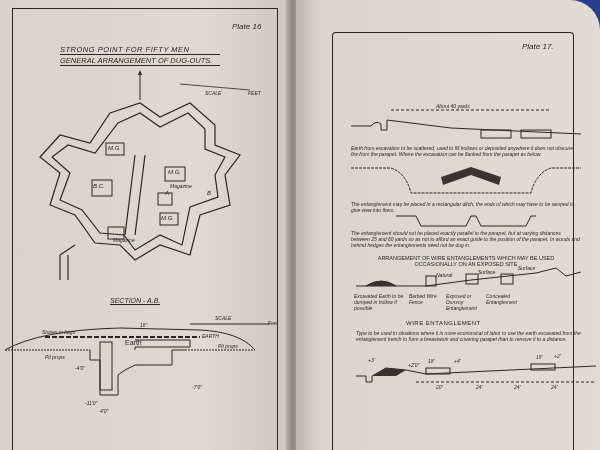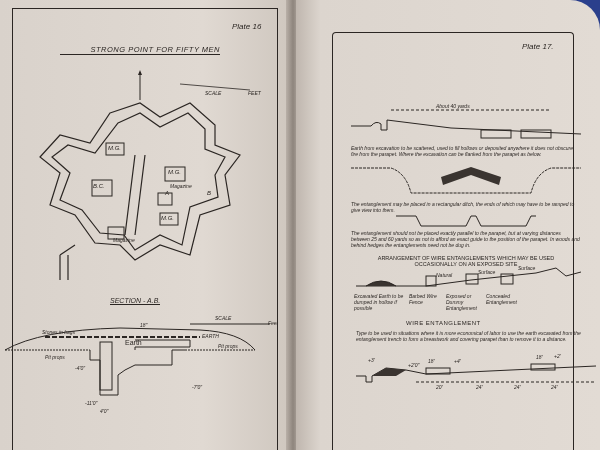--- a/index.html
+++ b/index.html
@@ -5,31 +5,32 @@
   html,body{margin:0;padding:0;}
   body{width:600px;height:450px;overflow:hidden;background:#2a3f8c;position:relative;font-family:"Liberation Sans",sans-serif;}
   .page{position:absolute;background:#ddd6cf;}
   #left-page{left:0;top:0;width:290px;height:450px;background:linear-gradient(90deg,#d9d2cb 0%,#e0d9d2 70%,#cfc7bf 100%);}
   #right-page{left:296px;top:0;width:304px;height:450px;background:linear-gradient(90deg,#bfb6ae 0%,#dcd5ce 8%,#e2dbd4 100%);border-top-right-radius:30px;}
   #gutter{position:absolute;left:286px;top:0;width:14px;height:450px;background:linear-gradient(90deg,#b9b0a8,#8e857d,#b9b0a8);}
   .frame{position:absolute;border:1.5px solid #2b2623;}
   #left-frame{left:12px;top:8px;width:264px;height:450px;border-bottom:none;}
   #right-frame{left:36px;top:32px;width:240px;height:430px;border-bottom:none;border-radius:4px 4px 0 0;}
   .plate{position:absolute;font-style:italic;font-size:8px;color:#2b2623;}
-  .title{position:absolute;color:#2b2623;text-align:right;}
+  .title{position:absolute;color:#2b2623;text-align:left;}
   .cap{position:absolute;font-style:italic;font-size:5px;line-height:6px;color:#2b2623;}
   svg{position:absolute;overflow:visible;}
 </style>
 </head>
 <body>
 
 <div class="page" id="left-page">
   <div class="frame" id="left-frame"></div>
   <div class="plate" style="left:232px;top:22px;">Plate 16</div>
   <div class="title" style="left:60px;top:45px;width:160px;font-size:7.5px;font-style:italic;letter-spacing:0.5px;border-bottom:1px solid #2b2623;">STRONG POINT FOR FIFTY MEN</div>
+  <div class="title" style="left:60px;top:56px;width:160px;font-size:7.5px;font-style:italic;border-bottom:1px solid #2b2623;">GENERAL ARRANGEMENT OF DUG-OUTS.</div>
 
   <svg style="left:135px;top:70px;" width="10" height="30">
     <line x1="5" y1="30" x2="5" y2="2" stroke="#2b2623" stroke-width="1"></line>
     <polygon points="5,0 3,5 7,5" fill="#2b2623"></polygon>
   </svg>
   <svg style="left:180px;top:82px;" width="80" height="12">
     <line x1="0" y1="2" x2="70" y2="8" stroke="#2b2623" stroke-width="0.8"></line>
   </svg>
   <div class="cap" style="left:205px;top:90px;">SCALE</div>
   <div class="cap" style="left:248px;top:90px;">FEET</div>

